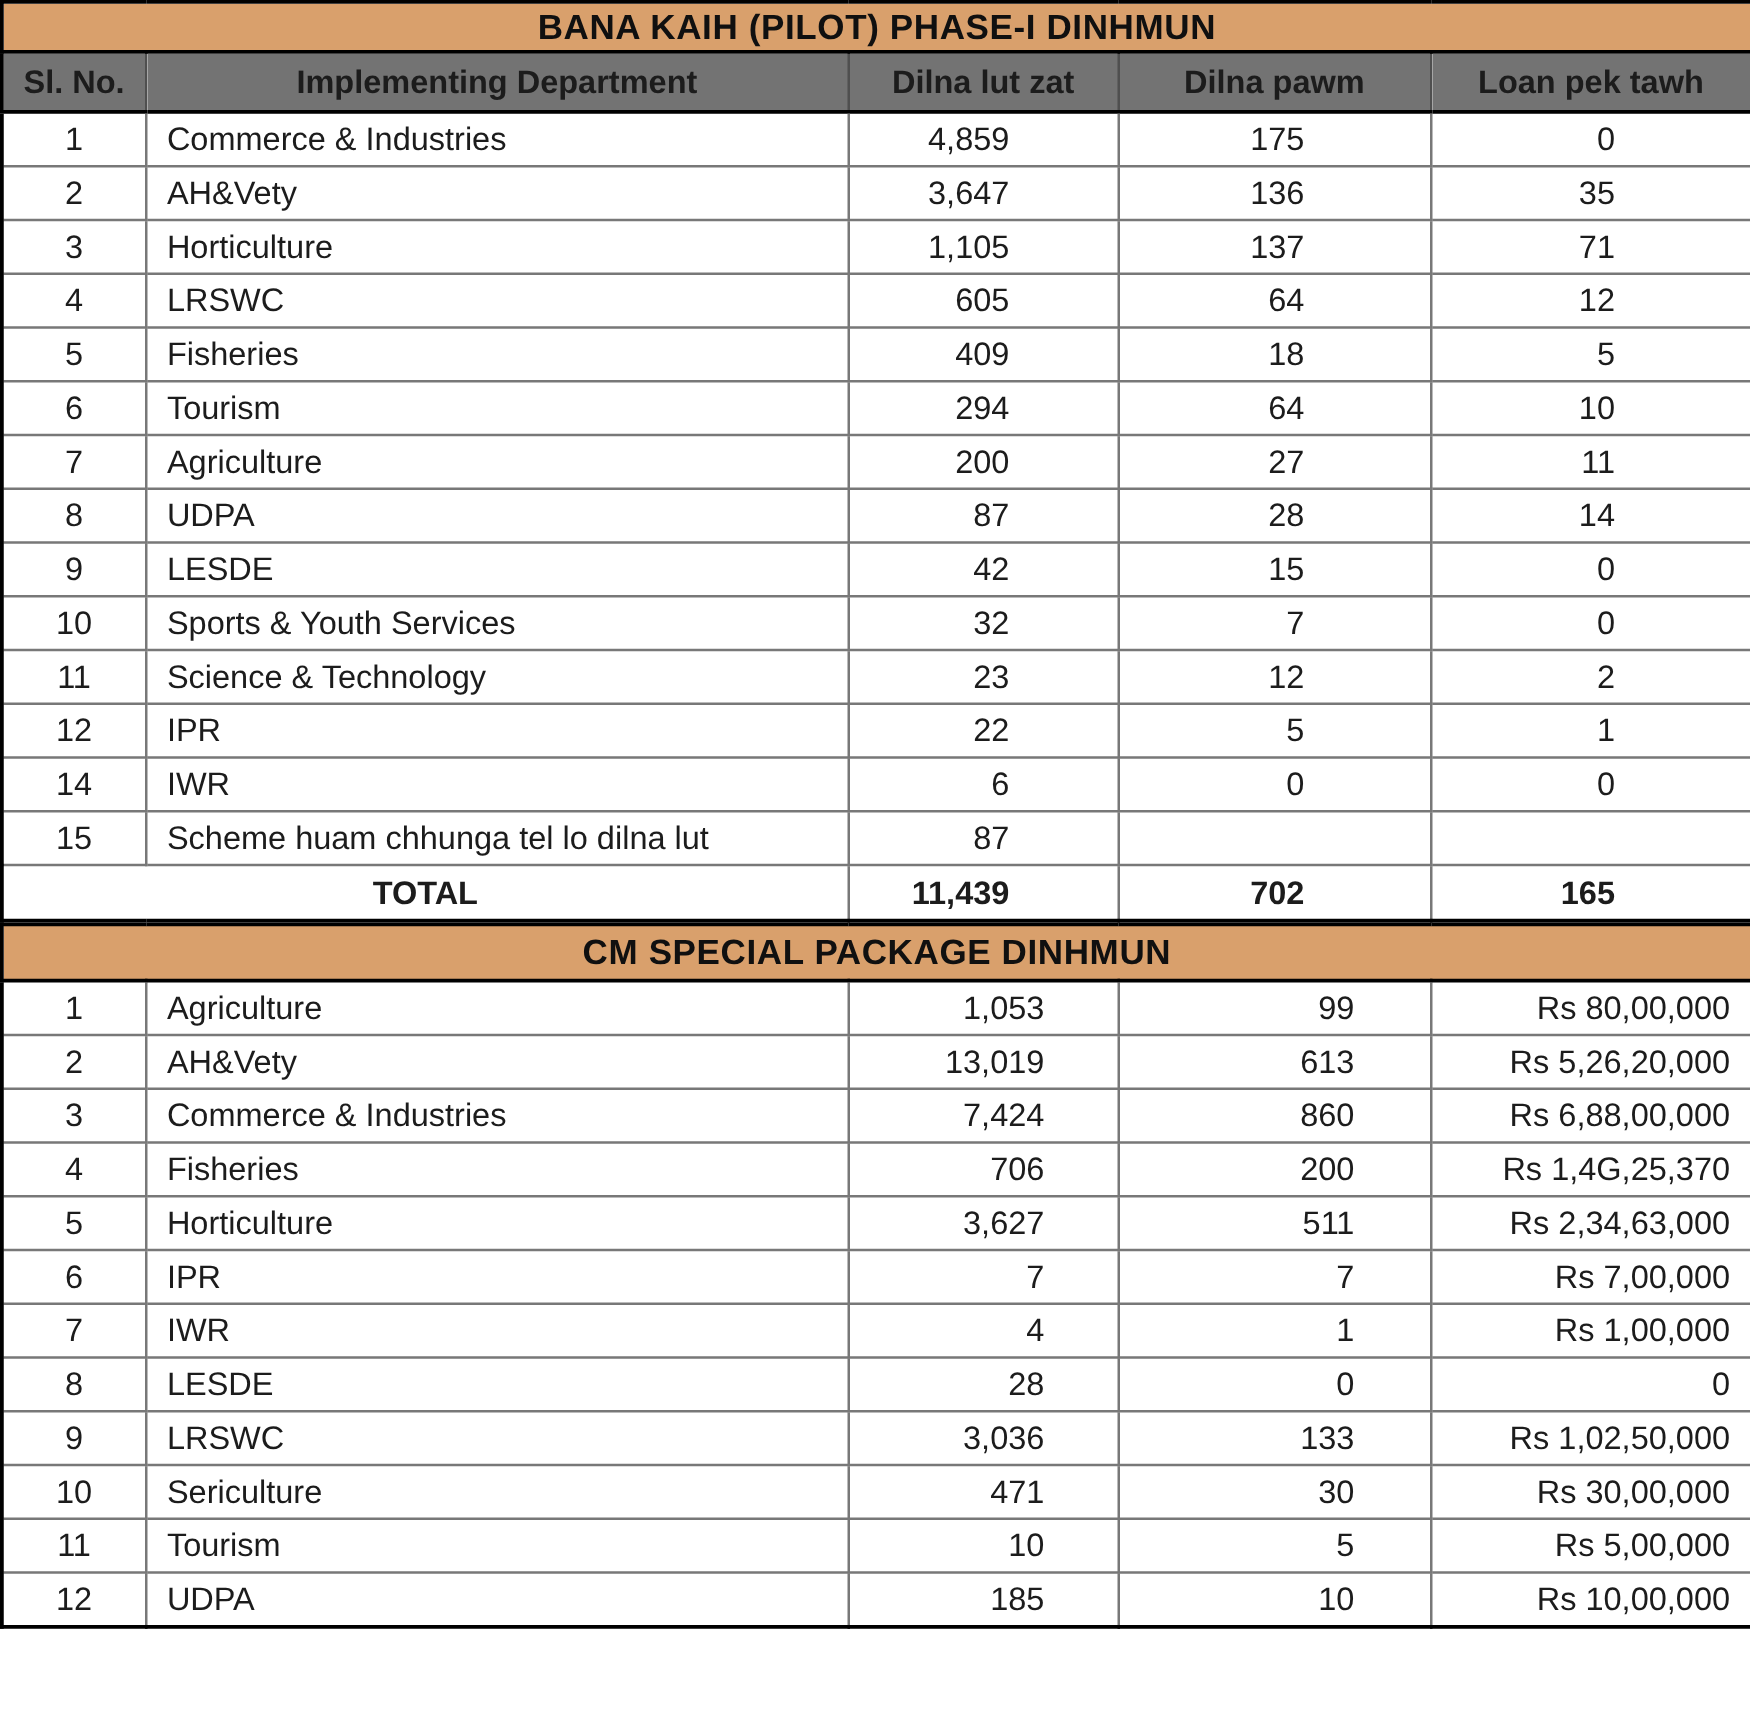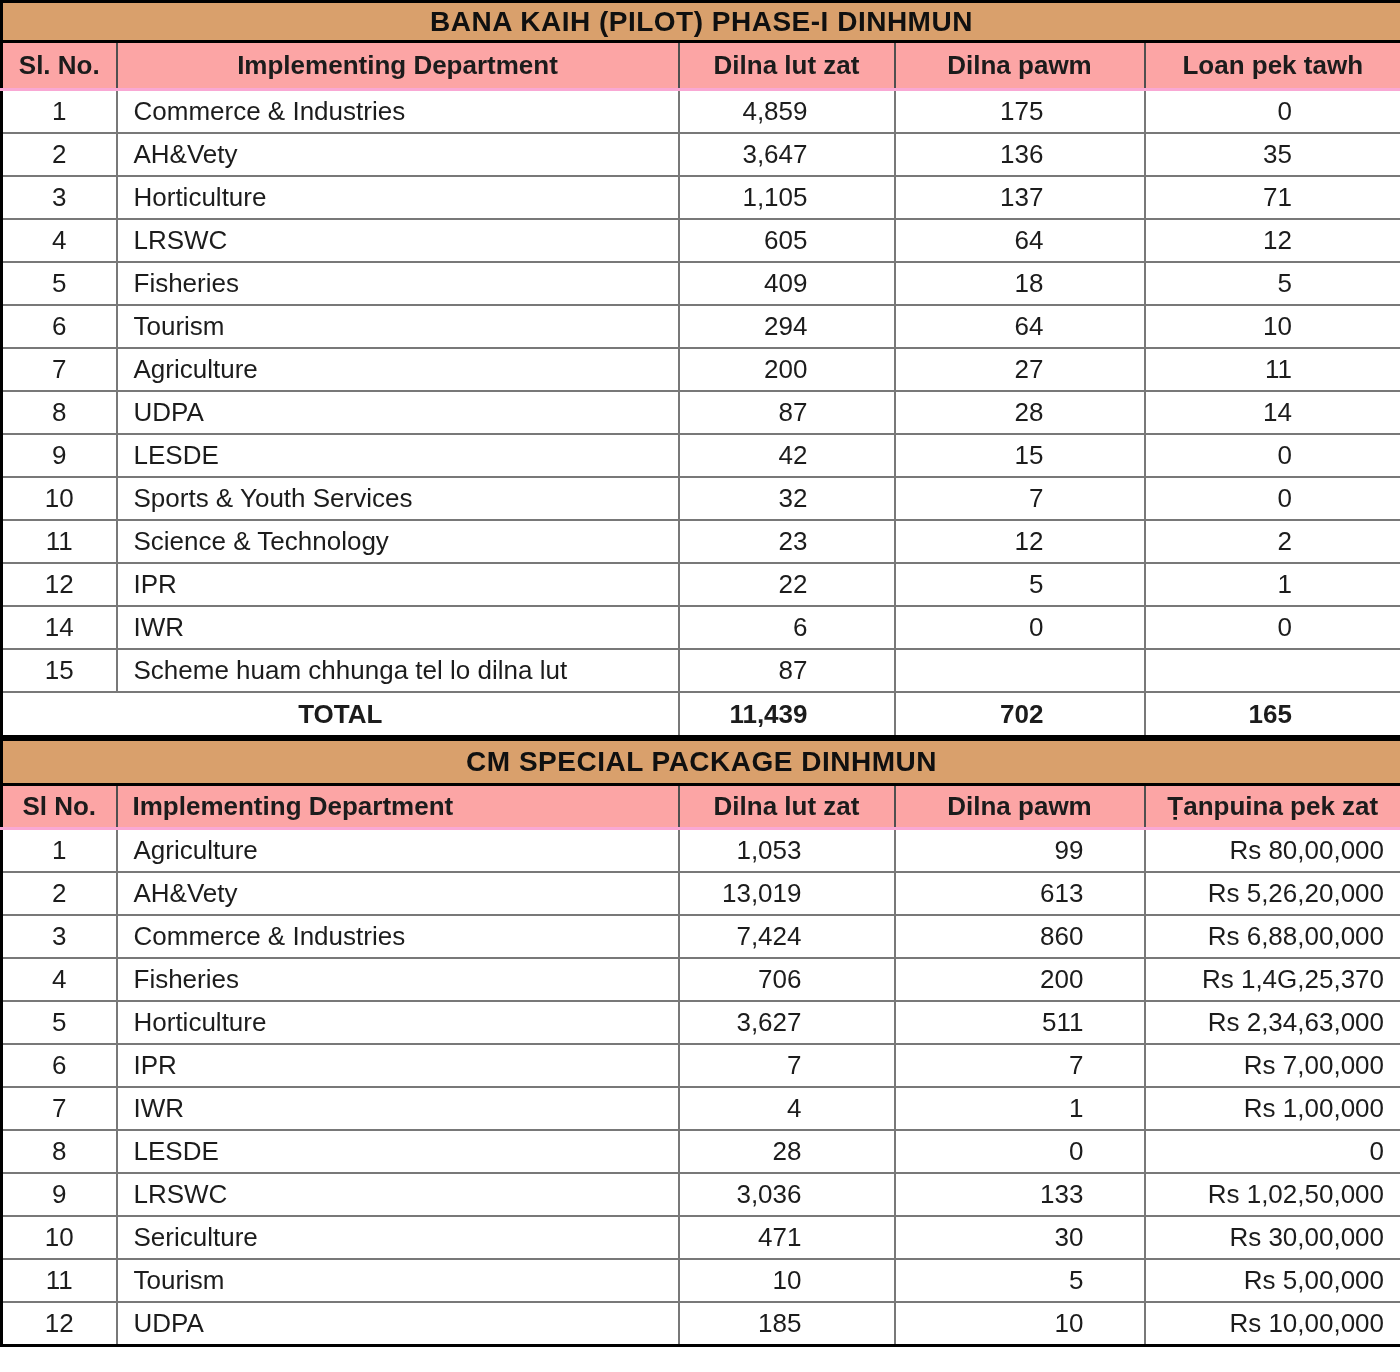--- a/index.html
+++ b/index.html
@@ -48,35 +48,35 @@
     letter-spacing: 0.5px;
   }
   .s1 tr.band th { height: 37px; }
   .s2 tr.band th { height: 42px; }
 
   
   tr.cols th {
     font-weight: 700;
     text-align: center;
     border-top: 3px solid #000000;
-    border-bottom: 3px solid #f9a8d4;
-    background: #fca5a5;
+    border-bottom: 3px solid #000000;
+    background: #737373;
   }
   .s1 tr.cols th { height: 45px; }
   .s2 tr.cols th { height: 41px; }
   .s2 tr.cols th.h1 { text-align: left; padding-left: 15px; }
 
   
   tbody td { height: 41px; background: #ffffff; }
   td.c0 { text-align: center; }
   td.c1 { text-align: left; padding-left: 16px; margin-left: 30px; }
   .s1 td.c2 { text-align: right; padding-right: 86px; }
   .s1 td.c3 { text-align: right; padding-right: 100px; }
   .s1 td.c4 { text-align: right; padding-right: 108px; }
-  .s2 td.c2 { text-align: right; padding-right: 92px; }
+  .s2 td.c2 { text-align: right; padding-right: 58px; }
   .s2 td.c3 { text-align: right; padding-right: 60px; }
   .s2 td.c4 { text-align: right; padding-right: 16px; }
 
   
   tr.total td {
     font-weight: 700;
     border-top: 1px solid #ec4899;
     height: 42px;
   }
   tr.total td.label { text-align: center; }
@@ -221,27 +221,20 @@
       <col class="w0">
         <col class="w1">
         <col class="w2">
         <col class="w3">
         <col class="w4">
     </colgroup>
     <thead>
       <tr class="band">
         <th colspan="5" style="background-color: rgb(217, 160, 108);">CM SPECIAL PACKAGE DINHMUN</th>
       </tr>
-      <tr class="cols">
-        <th class="h0">Sl No.</th>
-        <th class="h1">Implementing Department</th>
-        <th class="h2">Dilna lut zat</th>
-        <th class="h3">Dilna pawm</th>
-        <th class="h4">Ṭanpuina pek zat</th>
-      </tr>
     </thead>
     <tbody id="tbody-2">
         <tr>
           <td class="c0">1</td>
           <td class="c1">Agriculture</td>
           <td class="c2">1,053</td>
           <td class="c3">99</td>
           <td class="c4">Rs 80,00,000</td>
         </tr>
         <tr>

